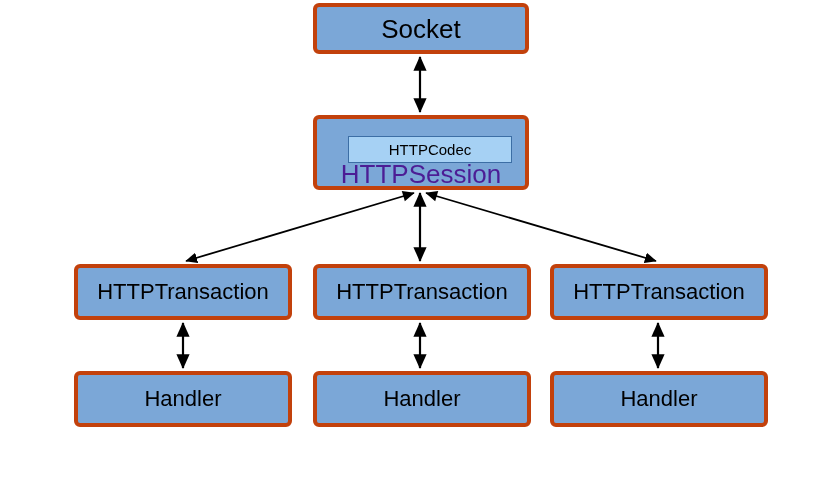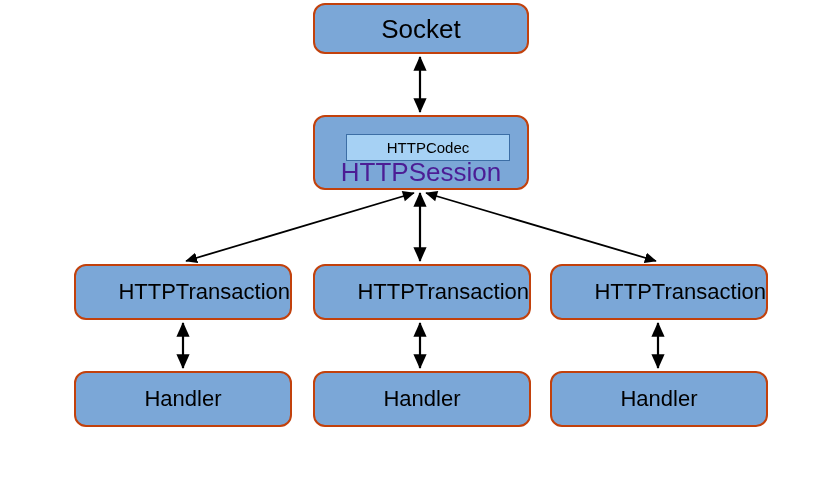--- a/index.html
+++ b/index.html
@@ -27,22 +27,22 @@
     left: 0;
     top: 0;
     width: 816px;
     height: 480px;
     pointer-events: none;
   }
   .node {
     position: absolute;
     box-sizing: border-box;
     background: #7ba7d7;
-    border: 2px solid #c2410c;
-    border-radius: 12px;
+    border: 4px solid #c2410c;
+    border-radius: 6px;
     display: flex;
     align-items: center;
     justify-content: center;
     color: #000000;
     font-size: 26px;
     line-height: 1;
     white-space: nowrap;
   }
   .node .node-label {
     display: block;
@@ -93,21 +93,20 @@
     color: #000000;
     white-space: nowrap;
   }
 
   
   .node-transaction {
     top: 264px;
     width: 218px;
     height: 56px;
     font-size: 22px;
-    justify-content: flex-end;
   }
   #node-transaction-0 { left: 74px; }
   #node-transaction-1 { left: 313px; }
   #node-transaction-2 { left: 550px; }
 
   
   .node-handler {
     top: 371px;
     width: 218px;
     height: 56px;

